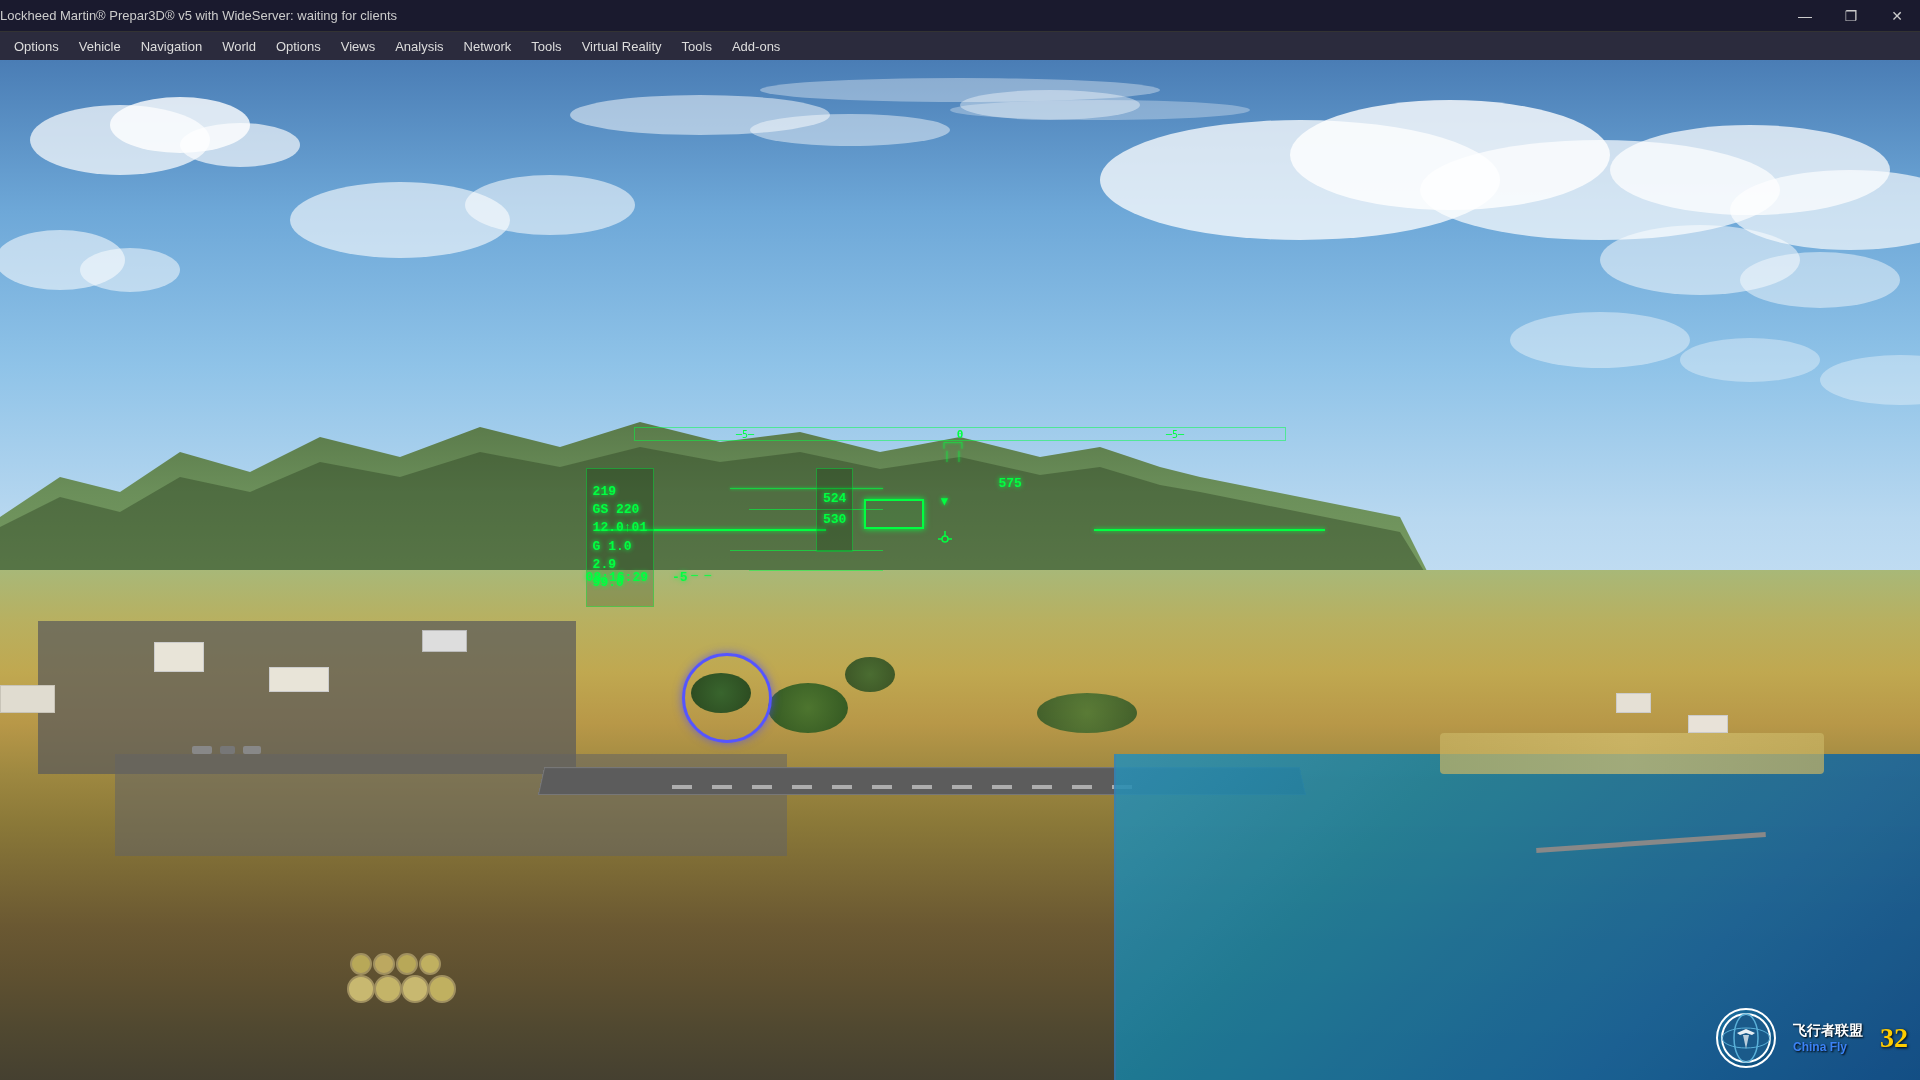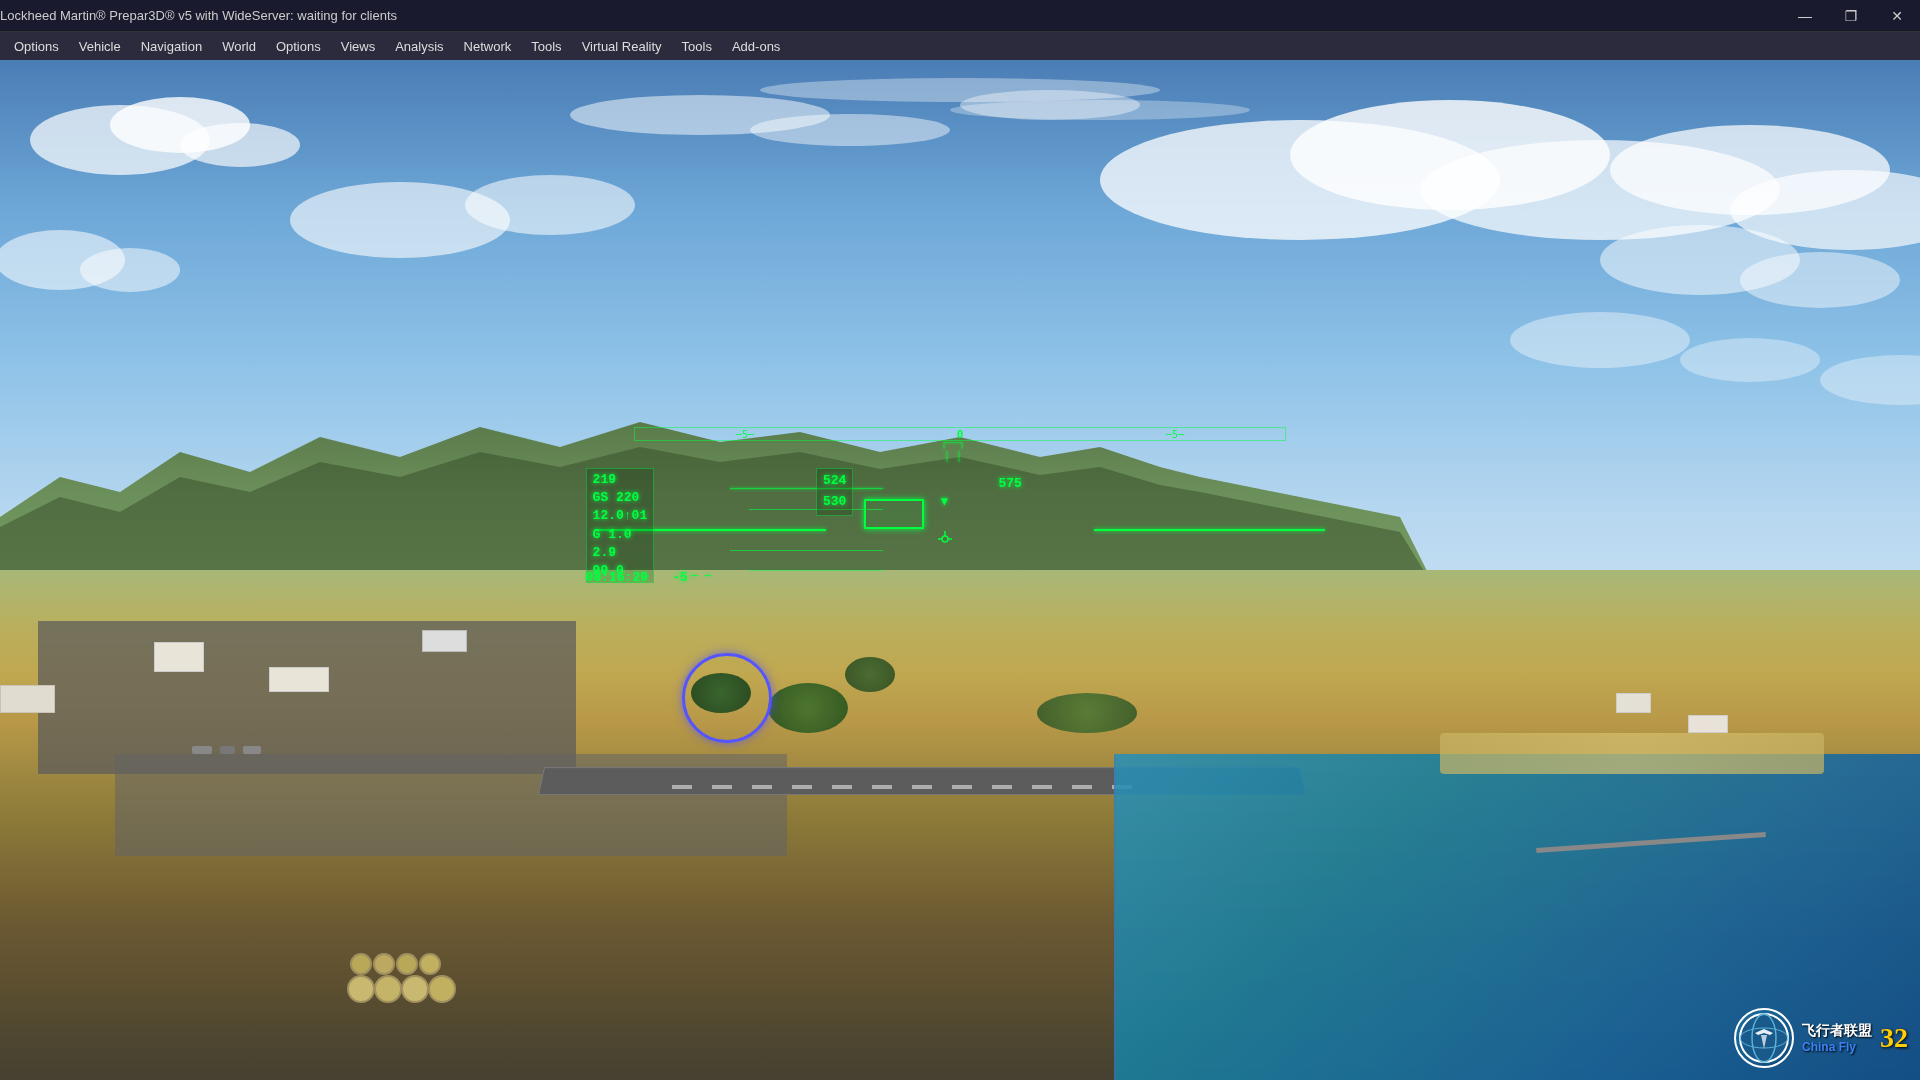--- a/index.html
+++ b/index.html
@@ -143,21 +143,21 @@
       z-index: 50;
     }
 
     
     #watermark {
       position: absolute;
       bottom: 12px;
       right: 12px;
       display: flex;
       align-items: center;
-      gap: 8px;
+      gap: 17px;
       z-index: 60;
     }
 
     #watermark-logo {
       width: 60px;
       height: 60px;
       border-radius: 50%;
       background: linear-gradient(135deg, #1a6fa0, #0d4a7a);
       border: 2px solid #fff;
       display: flex;
@@ -412,34 +412,34 @@
         <circle cx="10" cy="10" r="3" fill="none" stroke="#00ff41" stroke-width="1.5"></circle>
         <line x1="10" y1="7" x2="10" y2="2" stroke="#00ff41" stroke-width="1.5"></line>
         <line x1="3" y1="10" x2="7" y2="10" stroke="#00ff41" stroke-width="1.5"></line>
         <line x1="13" y1="10" x2="17" y2="10" stroke="#00ff41" stroke-width="1.5"></line>
       </svg>
     </div>
 
     <div style="position:absolute;top:40%;left:30.5%;
                 color:#00ff41;font-family:'Courier New',monospace;font-size:13px;font-weight:bold;
                 text-shadow:0 0 5px #00ff41;line-height:1.4;
-                background:rgba(0,30,0,0.2);padding:2px 6px;
+                background:rgba(0,30,0,0.2);padding:14px 6px;
                 border:1px solid rgba(0,255,65,0.4);">
       <div>219</div>
       <div>GS 220</div>
       <div>12.0↑01</div>
       <div>G 1.0</div>
       <div>2.9</div>
       <div>99.0</div>
     </div>
 
     <div style="position:absolute;top:40%;left:42.5%;
                 color:#00ff41;font-family:'Courier New',monospace;font-size:13px;font-weight:bold;
                 text-shadow:0 0 5px #00ff41;line-height:1.6;
-                background:rgba(0,30,0,0.2);padding:2px 6px;
+                background:rgba(0,30,0,0.2);padding:20px 6px;
                 border:1px solid rgba(0,255,65,0.4);">
       <div>524</div>
       <div>530</div>
     </div>
 
     <div style="position:absolute;top:40%;left:52%;
                 color:#00ff41;font-family:'Courier New',monospace;font-size:13px;font-weight:bold;
                 text-shadow:0 0 5px #00ff41;margin-top:8px;">
       <div>575</div>
     </div>

